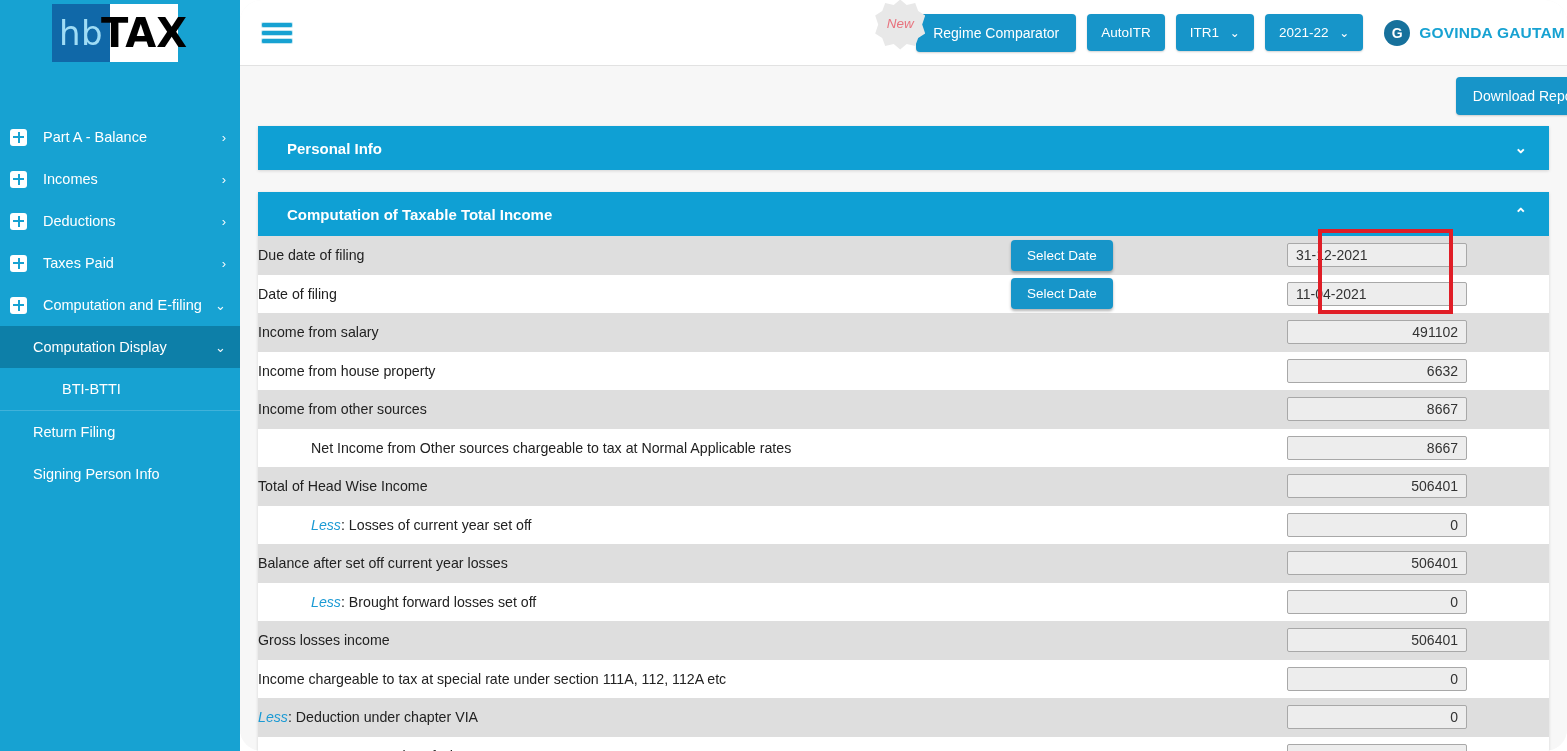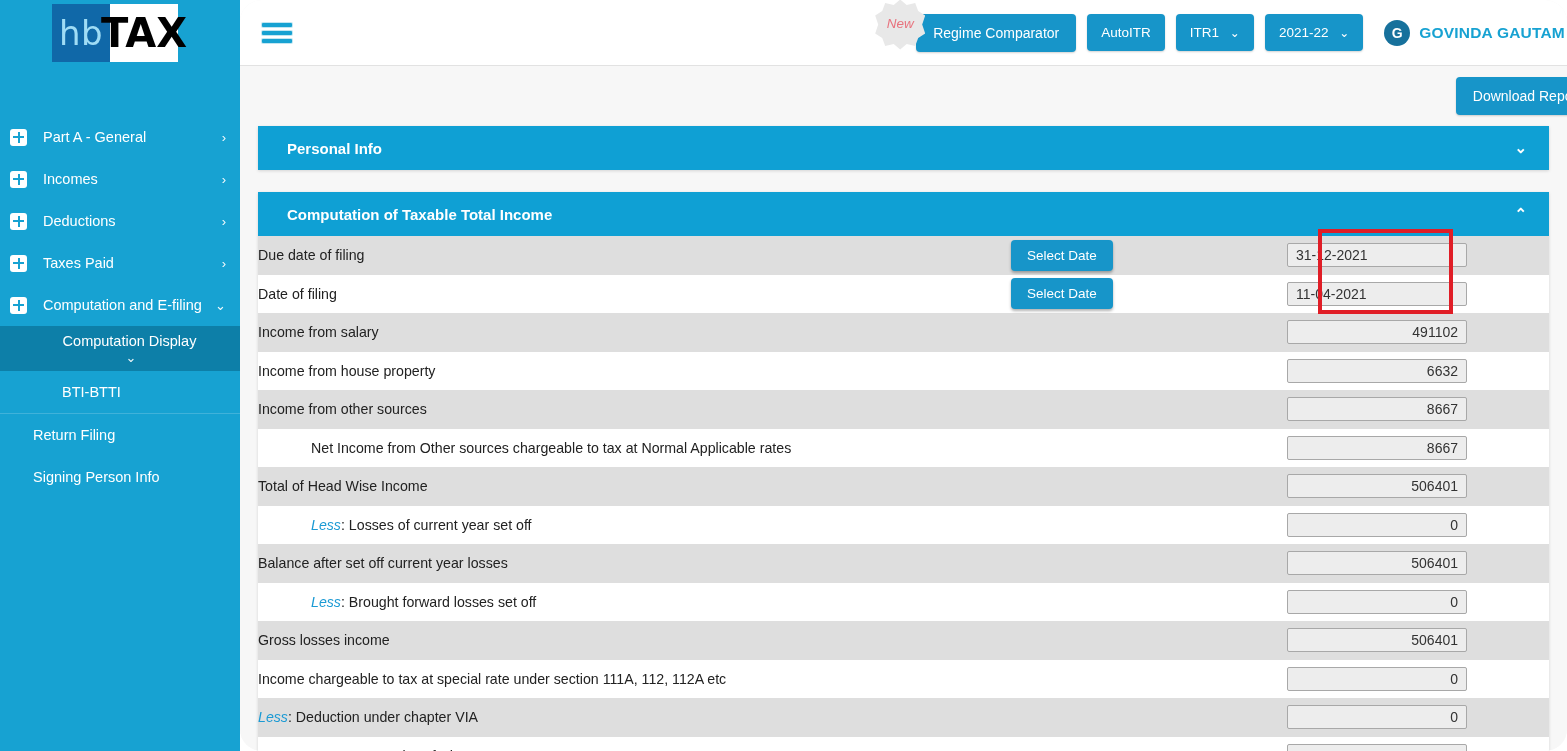--- a/index.html
+++ b/index.html
@@ -53,21 +53,21 @@
     content: ""; position: absolute; background: #17a2d2;
   }
   .plus-box::before { left: 3px; right: 3px; top: 7.5px; height: 2px; }
   .plus-box::after  { top: 3px; bottom: 3px; left: 7.5px; width: 2px; }
   .nav-label { flex: 1 1 auto; line-height: 1.25; }
   .chev {
     flex: 0 0 auto; width: 14px; text-align: right;
     font-size: 13px; color: #ffffff; opacity: .95;
   }
   .nav-item.sub-active {
-    background: #0d7fa8; padding-left: 33px; flex-direction: column;
+    background: #0d7fa8; padding-left: 33px;
   }
   .nav-item.sub-active .nav-label { font-weight: 400; }
   .nav-item.leaf { padding-left: 33px; }
   .nav-item.leaf-deep { padding-left: 62px; }
   .nav-sep { height: 1px; background: rgba(255,255,255,.18); margin: 0; }
 
   
   .main {
     flex: 1 1 auto; height: 751px; position: relative;
     background: #f7f7f7; overflow: hidden; border-radius: 22px;
@@ -196,21 +196,21 @@
     <div class="logo-wrap">
       <div class="logo">
         <div class="logo-hb">hb</div>
         <div class="logo-tax">TAX</div>
       </div>
     </div>
 
     <nav class="nav">
       <div class="nav-item">
         <span class="plus-box"></span>
-        <span class="nav-label">Part A - General</span>
+        <span class="nav-label">Part A - Balance</span>
         <span class="chev">›</span>
       </div>
       <div class="nav-item">
         <span class="plus-box"></span>
         <span class="nav-label">Incomes</span>
         <span class="chev">›</span>
       </div>
       <div class="nav-item">
         <span class="plus-box"></span>
         <span class="nav-label">Deductions</span>

